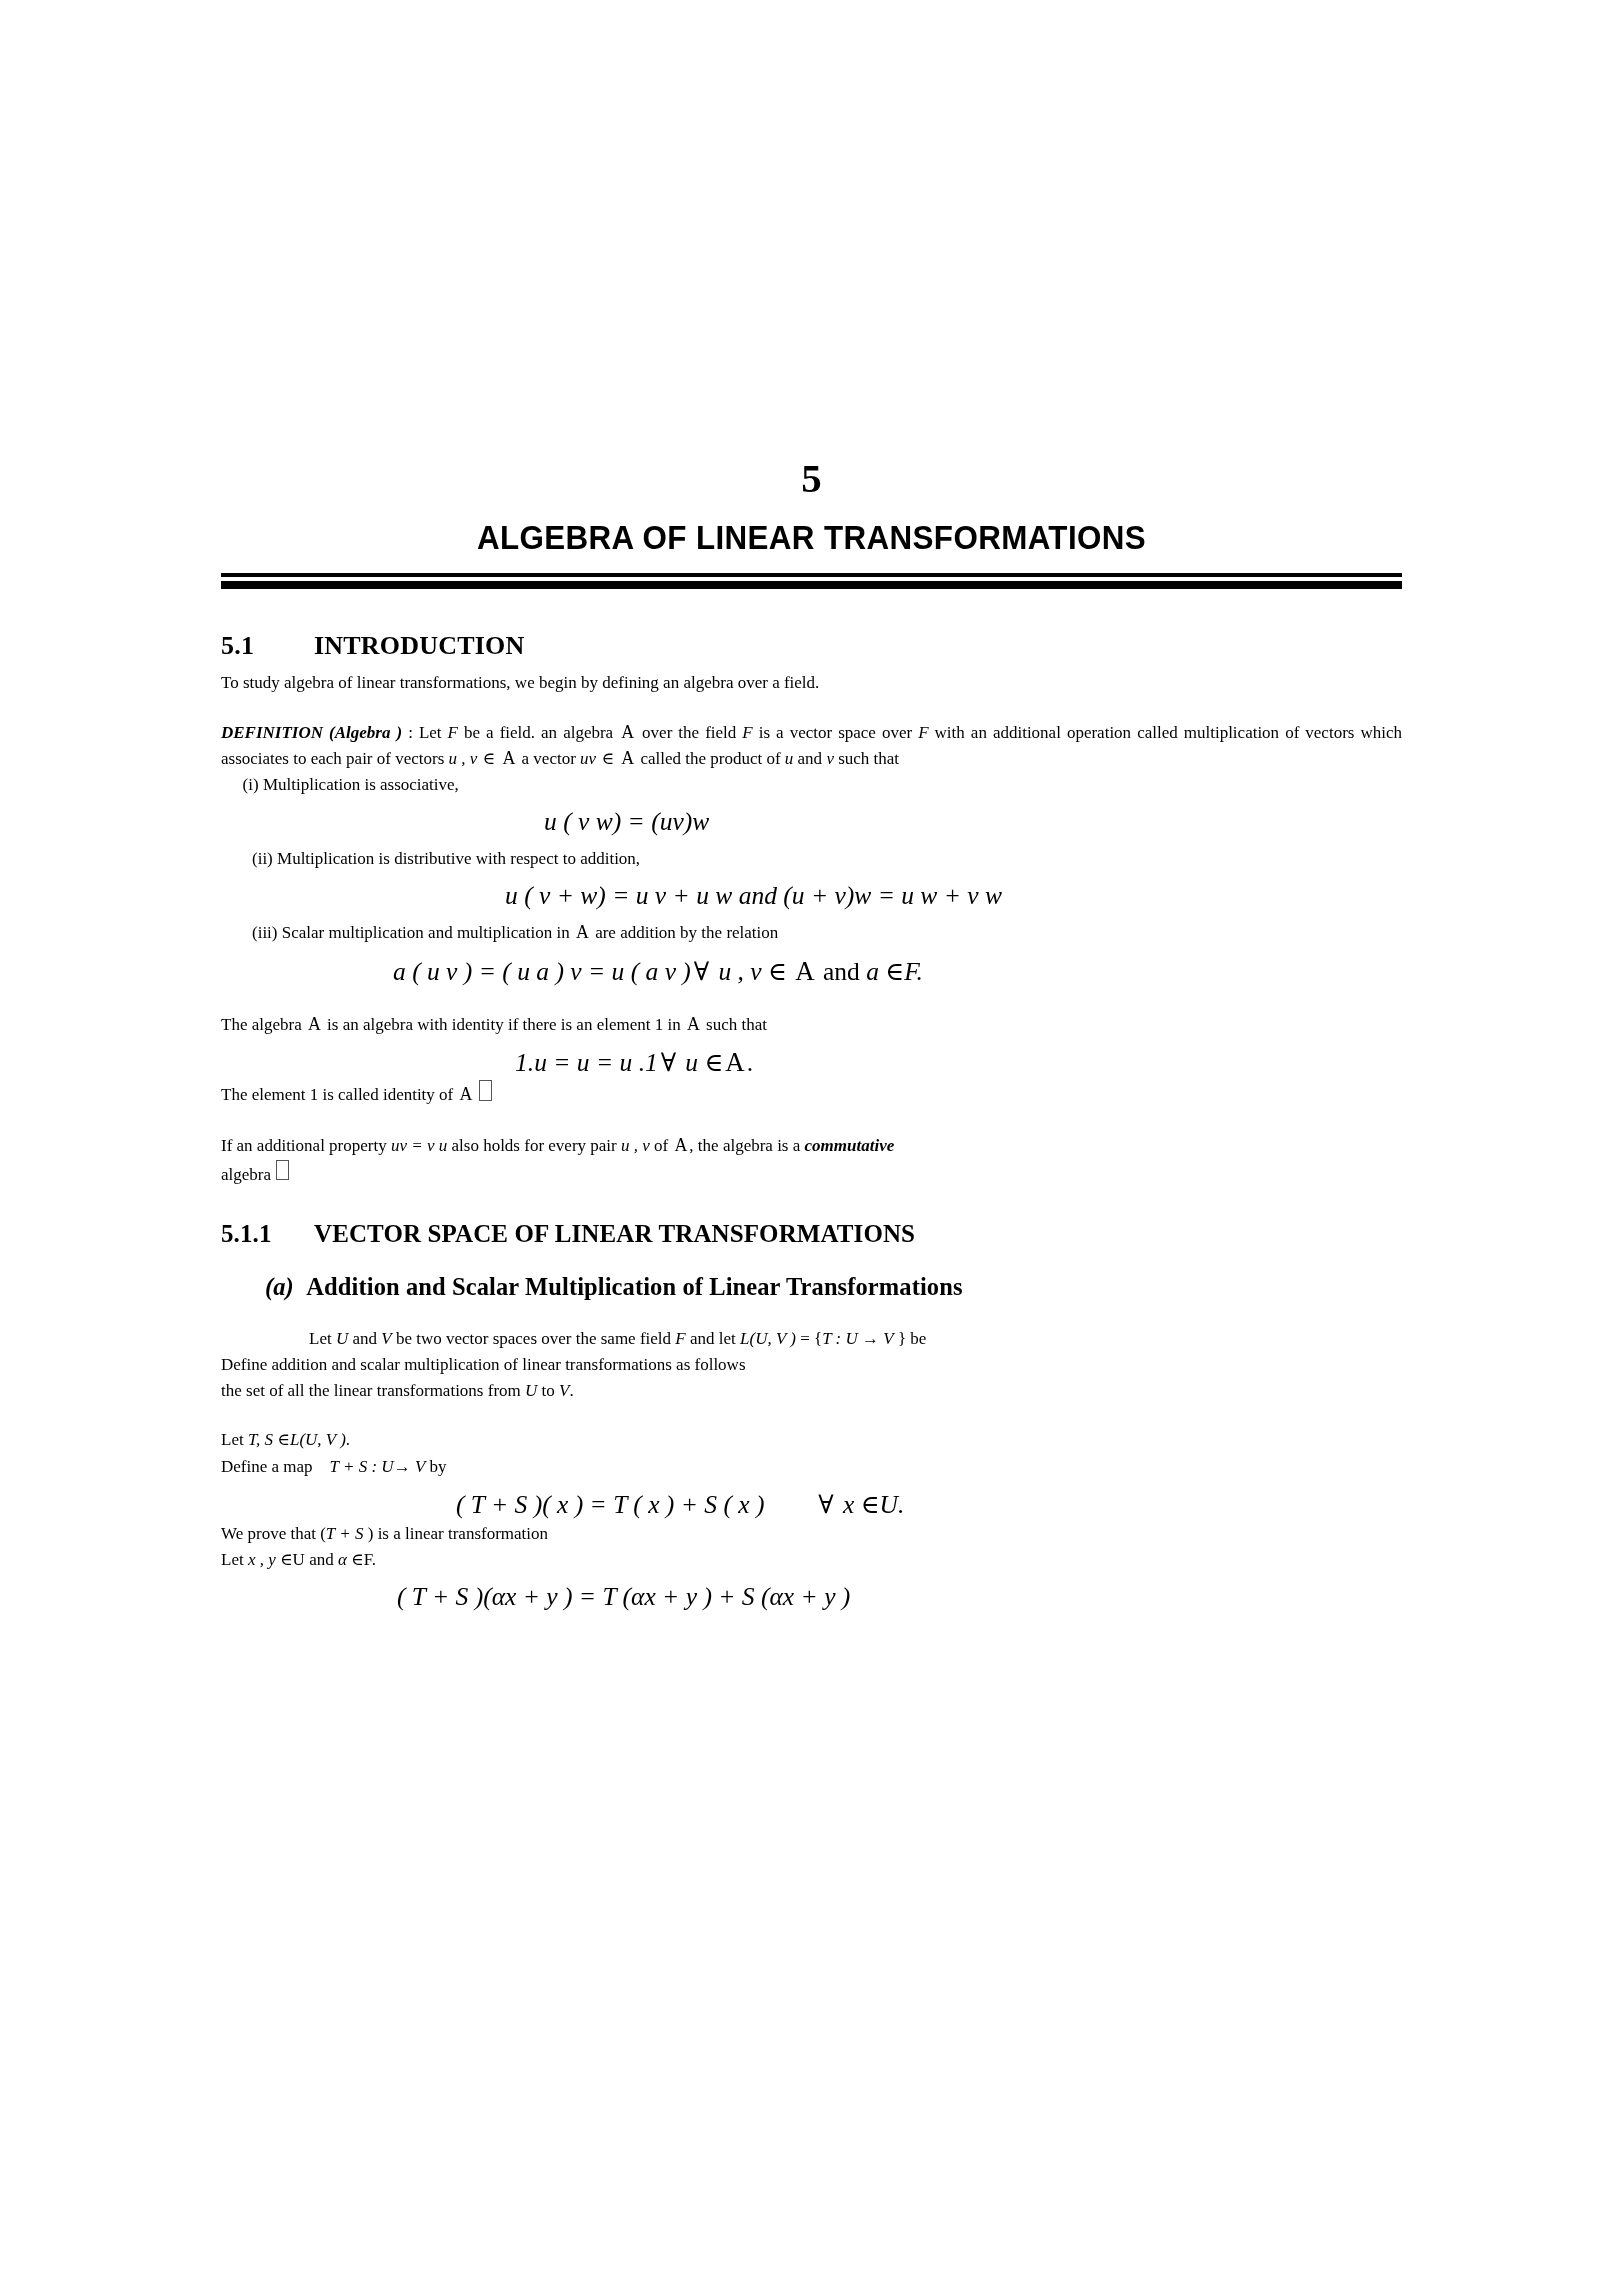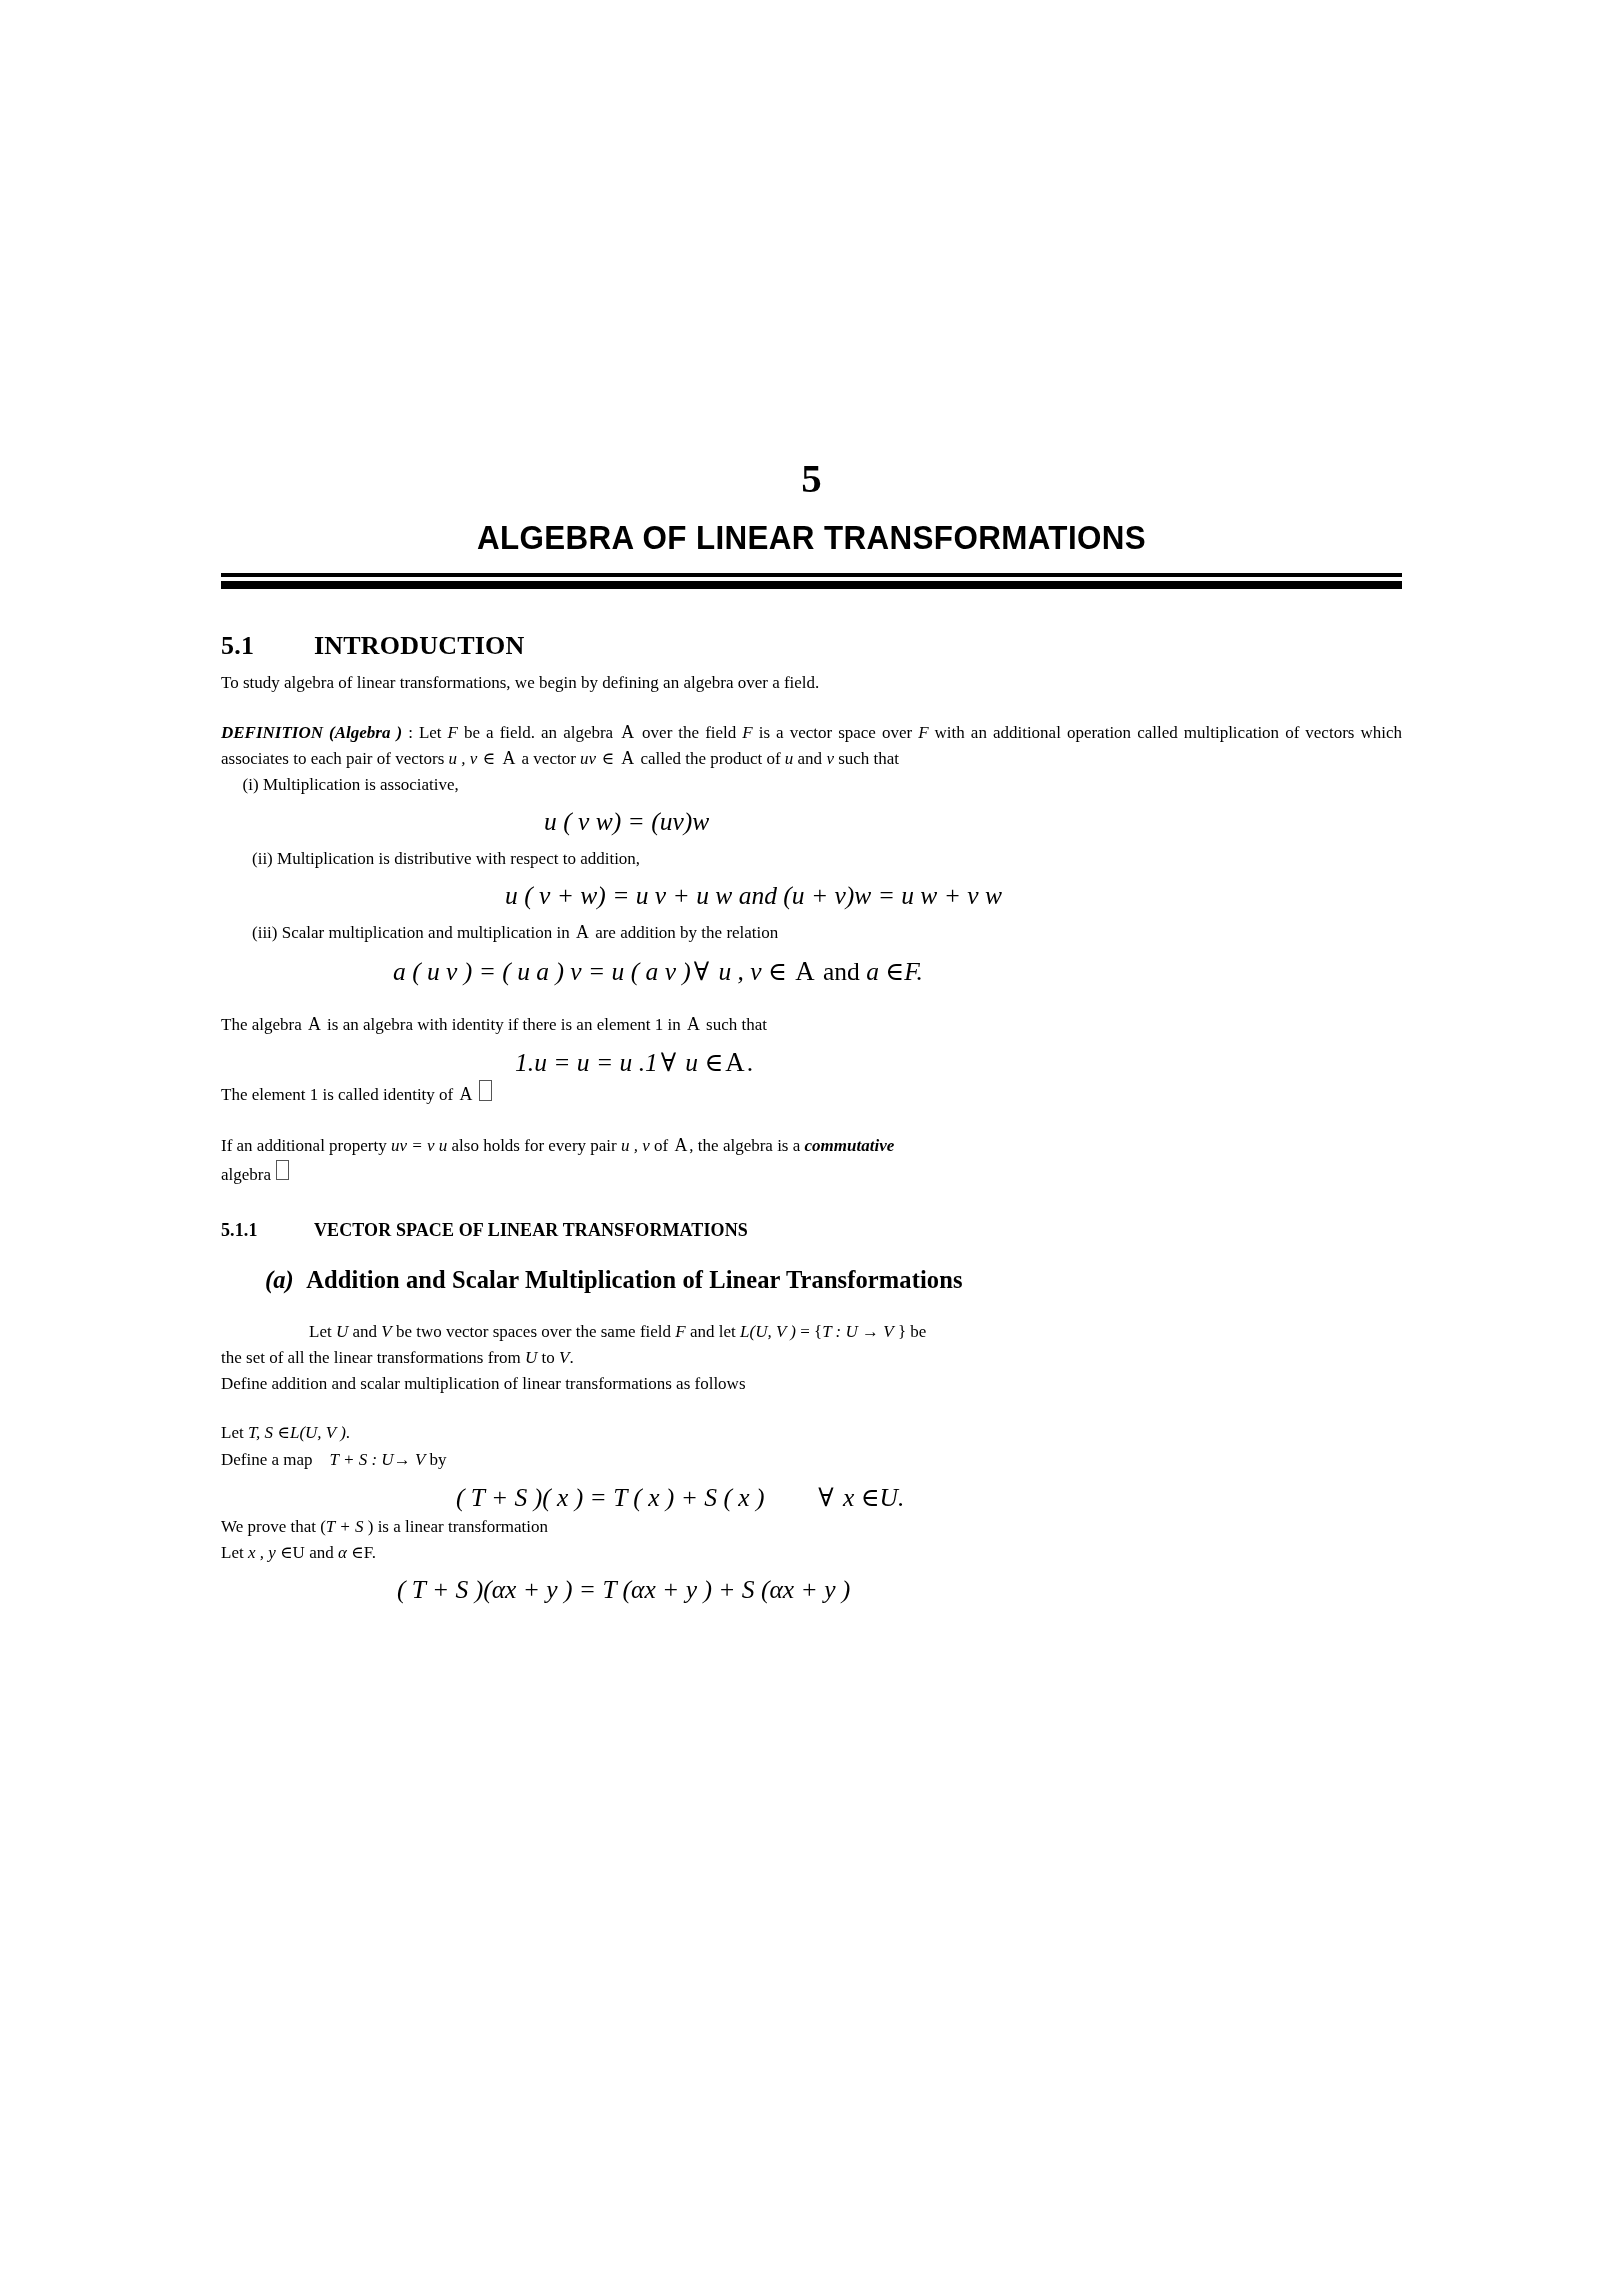--- a/index.html
+++ b/index.html
@@ -71,21 +71,21 @@
     font-size: 26px;
     margin-top: 42px;
     letter-spacing: 0.2px;
   }
   .h-section .num {
     display: inline-block;
     width: 93px;
   }
   .h-subsection {
     font-weight: bold;
-    font-size: 18px;
+    font-size: 25px;
     margin-top: 33px;
     letter-spacing: 0.1px;
   }
   .h-subsection .num {
     display: inline-block;
     width: 93px;
   }
   .h-item {
     font-weight: bold;
     font-size: 24.5px;
@@ -229,24 +229,24 @@
     <div class="h-subsection">
       <span class="num">5.1.1</span><span>VECTOR SPACE OF LINEAR TRANSFORMATIONS</span>
     </div>
     <div class="h-item">
       <i>(a)</i>&nbsp;&nbsp;<span>Addition and Scalar Multiplication of Linear Transformations</span>
     </div>
 
     <div class="para gap justified indent-first">
       <span>Let </span><i>U</i><span> and </span><i>V</i><span> be two vector spaces over the same field </span><i>F</i><span> and let </span><i>L(U, V )</i><span class="up"> = {</span><i>T : U</i><span class="up"> → </span><i>V</i><span class="up"> } be</span>
     </div>
+    <div class="para tight">Define addition and scalar multiplication of linear transformations as follows</div>
     <div class="para tight">
       <span>the set of all the linear transformations from </span><i>U</i><span> to </span><i>V</i><span>.</span>
     </div>
-    <div class="para tight">Define addition and scalar multiplication of linear transformations as follows</div>
 
     <div class="para gap">
       <span>Let </span><i>T, S</i><span class="up"> ∈</span><i>L(U, V )</i><span>.</span>
     </div>
     <div class="para tight">
       <span>Define a map</span>&nbsp;&nbsp;&nbsp;&nbsp;<i>T + S : U</i><span class="up">→</span><i> V</i><span>  by</span>
     </div>
 
     <div class="eq eq-c5">
       <span>( T + S )( x ) = T ( x ) + S ( x )</span>&nbsp;&nbsp;&nbsp;&nbsp;&nbsp;&nbsp;&nbsp;&nbsp;<span class="forall">∀</span><span> x  ∈U.</span>

